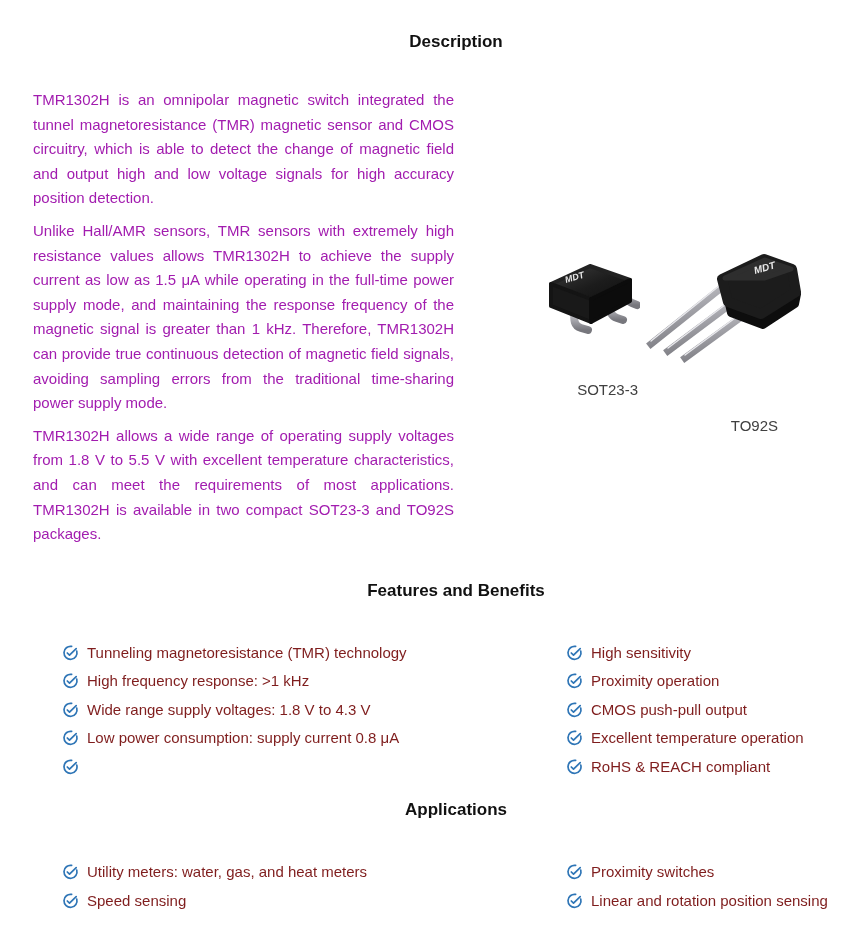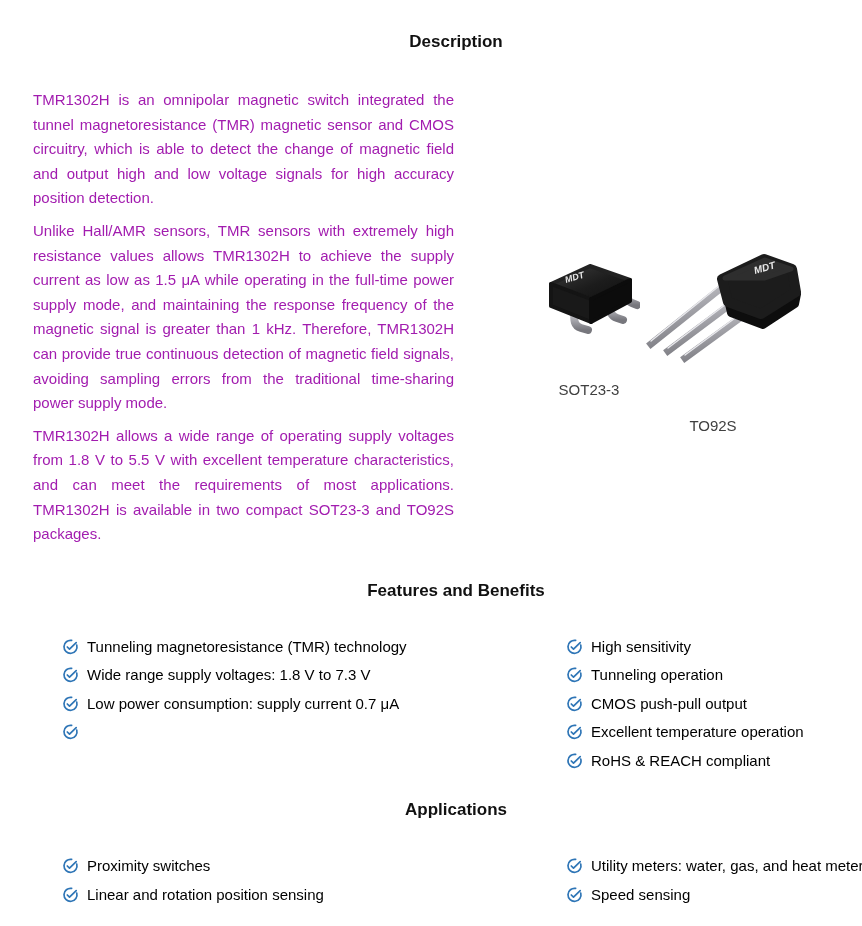--- a/index.html
+++ b/index.html
@@ -54,43 +54,43 @@
     height: 150px;
   }
   .pkg-figure { position: absolute; }
   #fig-sot { left: 3px; top: 8px; }
   #fig-to92 { left: 105px; top: 0; }
   .pkg-label {
     position: absolute;
     top: 129px;
     font-size: 15px;
     color: #404040;
-    text-align: center;
+    text-align: right;
   }
   #label-sot { left: 0; width: 98px; }
   #label-to92 { left: 108px; width: 130px; margin-top: 36px; }
 
   .check-list-block {
     position: absolute;
     left: 0;
     width: 862px;
     display: grid;
     grid-template-columns: 504px auto;
     padding-left: 62px;
     box-sizing: border-box;
   }
   #features-list { top: 632px; }
   #applications-list { top: 851px; }
   .check-col { list-style: none; margin: 0; padding: 0; }
   .check-col li {
     display: flex;
-    align-items: center;
+    align-items: flex-end;
     height: 28.5px;
     font-size: 15px;
-    color: #000000;
+    color: #7f1d1d;
     white-space: nowrap;
   }
   #applications-list .check-col li { height: 29px; }
   .check-icon {
     flex: 0 0 auto;
     width: 17px;
     height: 17px;
     margin-right: 8px;
   }
 </style>
@@ -180,28 +180,35 @@
             <path d="M14.78 7.12 A6.5 6.5 0 1 1 9.63 2.40" fill="none" stroke="#2e75b6" stroke-width="1.7" stroke-linecap="round"></path>
             <path d="M5.3 9.0 L7.5 11.2 L14.2 4.6" fill="none" stroke="#2e75b6" stroke-width="1.7" stroke-linecap="round" stroke-linejoin="round"></path>
           </svg>
         <span>Tunneling magnetoresistance (TMR) technology</span>
       </li>
       <li>
         <svg class="check-icon" viewBox="0 0 17 17">
             <path d="M14.78 7.12 A6.5 6.5 0 1 1 9.63 2.40" fill="none" stroke="#2e75b6" stroke-width="1.7" stroke-linecap="round"></path>
             <path d="M5.3 9.0 L7.5 11.2 L14.2 4.6" fill="none" stroke="#2e75b6" stroke-width="1.7" stroke-linecap="round" stroke-linejoin="round"></path>
           </svg>
-        <span>Wide range supply voltages: 1.8 V to 7.3 V</span>
-      </li>
-      <li>
-        <svg class="check-icon" viewBox="0 0 17 17">
-            <path d="M14.78 7.12 A6.5 6.5 0 1 1 9.63 2.40" fill="none" stroke="#2e75b6" stroke-width="1.7" stroke-linecap="round"></path>
-            <path d="M5.3 9.0 L7.5 11.2 L14.2 4.6" fill="none" stroke="#2e75b6" stroke-width="1.7" stroke-linecap="round" stroke-linejoin="round"></path>
-          </svg>
-        <span>Low power consumption: supply current 0.7 μA</span>
+        <span>High frequency response: &gt;1 kHz</span>
+      </li>
+      <li>
+        <svg class="check-icon" viewBox="0 0 17 17">
+            <path d="M14.78 7.12 A6.5 6.5 0 1 1 9.63 2.40" fill="none" stroke="#2e75b6" stroke-width="1.7" stroke-linecap="round"></path>
+            <path d="M5.3 9.0 L7.5 11.2 L14.2 4.6" fill="none" stroke="#2e75b6" stroke-width="1.7" stroke-linecap="round" stroke-linejoin="round"></path>
+          </svg>
+        <span>Wide range supply voltages: 1.8 V to 4.3 V</span>
+      </li>
+      <li>
+        <svg class="check-icon" viewBox="0 0 17 17">
+            <path d="M14.78 7.12 A6.5 6.5 0 1 1 9.63 2.40" fill="none" stroke="#2e75b6" stroke-width="1.7" stroke-linecap="round"></path>
+            <path d="M5.3 9.0 L7.5 11.2 L14.2 4.6" fill="none" stroke="#2e75b6" stroke-width="1.7" stroke-linecap="round" stroke-linejoin="round"></path>
+          </svg>
+        <span>Low power consumption: supply current 0.8 μA</span>
       </li>
       <li>
         <svg class="check-icon" viewBox="0 0 17 17">
             <path d="M14.78 7.12 A6.5 6.5 0 1 1 9.63 2.40" fill="none" stroke="#2e75b6" stroke-width="1.7" stroke-linecap="round"></path>
             <path d="M5.3 9.0 L7.5 11.2 L14.2 4.6" fill="none" stroke="#2e75b6" stroke-width="1.7" stroke-linecap="round" stroke-linejoin="round"></path>
           </svg>
       </li>
     </ul>
     <ul class="check-col">
       <li>
@@ -209,21 +216,21 @@
             <path d="M14.78 7.12 A6.5 6.5 0 1 1 9.63 2.40" fill="none" stroke="#2e75b6" stroke-width="1.7" stroke-linecap="round"></path>
             <path d="M5.3 9.0 L7.5 11.2 L14.2 4.6" fill="none" stroke="#2e75b6" stroke-width="1.7" stroke-linecap="round" stroke-linejoin="round"></path>
           </svg>
         <span>High sensitivity</span>
       </li>
       <li>
         <svg class="check-icon" viewBox="0 0 17 17">
             <path d="M14.78 7.12 A6.5 6.5 0 1 1 9.63 2.40" fill="none" stroke="#2e75b6" stroke-width="1.7" stroke-linecap="round"></path>
             <path d="M5.3 9.0 L7.5 11.2 L14.2 4.6" fill="none" stroke="#2e75b6" stroke-width="1.7" stroke-linecap="round" stroke-linejoin="round"></path>
           </svg>
-        <span>Tunneling operation</span>
+        <span>Proximity operation</span>
       </li>
       <li>
         <svg class="check-icon" viewBox="0 0 17 17">
             <path d="M14.78 7.12 A6.5 6.5 0 1 1 9.63 2.40" fill="none" stroke="#2e75b6" stroke-width="1.7" stroke-linecap="round"></path>
             <path d="M5.3 9.0 L7.5 11.2 L14.2 4.6" fill="none" stroke="#2e75b6" stroke-width="1.7" stroke-linecap="round" stroke-linejoin="round"></path>
           </svg>
         <span>CMOS push-pull output</span>
       </li>
       <li>
         <svg class="check-icon" viewBox="0 0 17 17">
@@ -244,41 +251,41 @@
 
   <h2 class="section-heading" id="heading-applications">Applications</h2>
 
   <div class="check-list-block" id="applications-list">
     <ul class="check-col">
       <li>
         <svg class="check-icon" viewBox="0 0 17 17">
             <path d="M14.78 7.12 A6.5 6.5 0 1 1 9.63 2.40" fill="none" stroke="#2e75b6" stroke-width="1.7" stroke-linecap="round"></path>
             <path d="M5.3 9.0 L7.5 11.2 L14.2 4.6" fill="none" stroke="#2e75b6" stroke-width="1.7" stroke-linecap="round" stroke-linejoin="round"></path>
           </svg>
+        <span>Utility meters: water, gas, and heat meters</span>
+      </li>
+      <li>
+        <svg class="check-icon" viewBox="0 0 17 17">
+            <path d="M14.78 7.12 A6.5 6.5 0 1 1 9.63 2.40" fill="none" stroke="#2e75b6" stroke-width="1.7" stroke-linecap="round"></path>
+            <path d="M5.3 9.0 L7.5 11.2 L14.2 4.6" fill="none" stroke="#2e75b6" stroke-width="1.7" stroke-linecap="round" stroke-linejoin="round"></path>
+          </svg>
+        <span>Speed sensing</span>
+      </li>
+    </ul>
+    <ul class="check-col">
+      <li>
+        <svg class="check-icon" viewBox="0 0 17 17">
+            <path d="M14.78 7.12 A6.5 6.5 0 1 1 9.63 2.40" fill="none" stroke="#2e75b6" stroke-width="1.7" stroke-linecap="round"></path>
+            <path d="M5.3 9.0 L7.5 11.2 L14.2 4.6" fill="none" stroke="#2e75b6" stroke-width="1.7" stroke-linecap="round" stroke-linejoin="round"></path>
+          </svg>
         <span>Proximity switches</span>
       </li>
       <li>
         <svg class="check-icon" viewBox="0 0 17 17">
             <path d="M14.78 7.12 A6.5 6.5 0 1 1 9.63 2.40" fill="none" stroke="#2e75b6" stroke-width="1.7" stroke-linecap="round"></path>
             <path d="M5.3 9.0 L7.5 11.2 L14.2 4.6" fill="none" stroke="#2e75b6" stroke-width="1.7" stroke-linecap="round" stroke-linejoin="round"></path>
           </svg>
         <span>Linear and rotation position sensing</span>
       </li>
     </ul>
-    <ul class="check-col">
-      <li>
-        <svg class="check-icon" viewBox="0 0 17 17">
-            <path d="M14.78 7.12 A6.5 6.5 0 1 1 9.63 2.40" fill="none" stroke="#2e75b6" stroke-width="1.7" stroke-linecap="round"></path>
-            <path d="M5.3 9.0 L7.5 11.2 L14.2 4.6" fill="none" stroke="#2e75b6" stroke-width="1.7" stroke-linecap="round" stroke-linejoin="round"></path>
-          </svg>
-        <span>Utility meters: water, gas, and heat meters</span>
-      </li>
-      <li>
-        <svg class="check-icon" viewBox="0 0 17 17">
-            <path d="M14.78 7.12 A6.5 6.5 0 1 1 9.63 2.40" fill="none" stroke="#2e75b6" stroke-width="1.7" stroke-linecap="round"></path>
-            <path d="M5.3 9.0 L7.5 11.2 L14.2 4.6" fill="none" stroke="#2e75b6" stroke-width="1.7" stroke-linecap="round" stroke-linejoin="round"></path>
-          </svg>
-        <span>Speed sensing</span>
-      </li>
-    </ul>
   </div>
 
 </div>
 
 </body></html>

